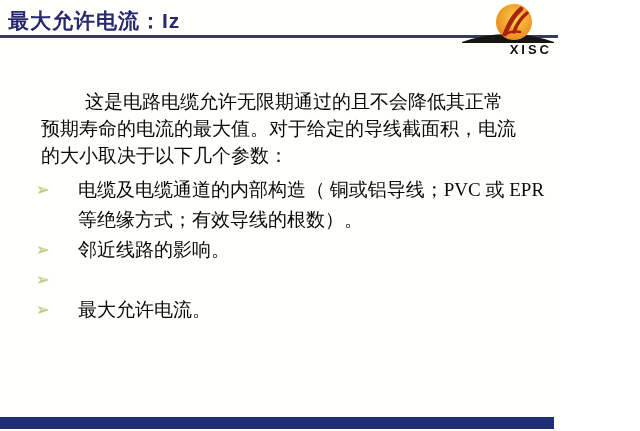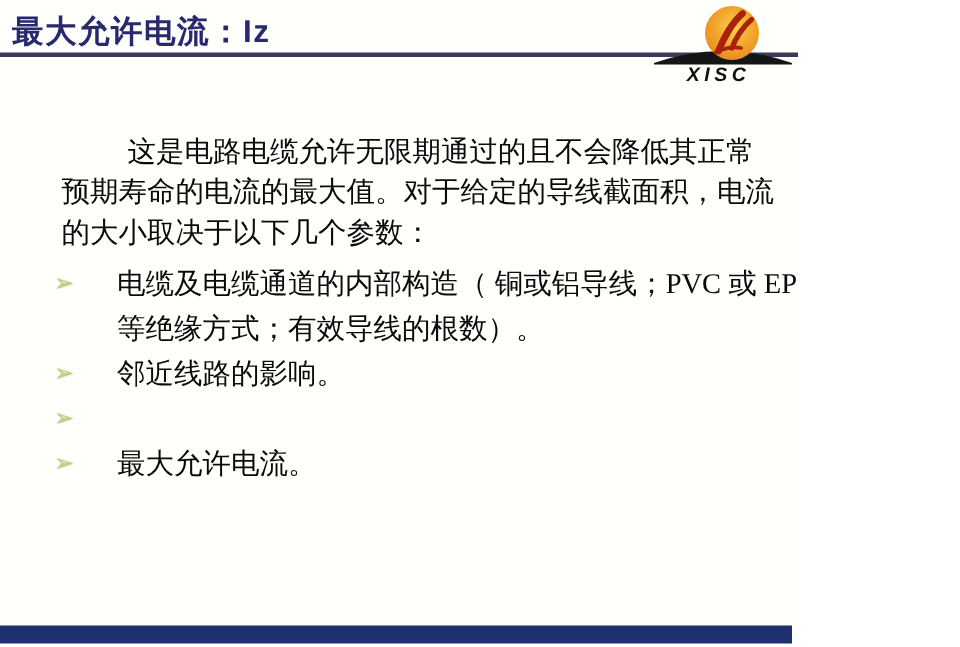--- a/index.html
+++ b/index.html
@@ -2,38 +2,39 @@
 <html><head>
 <meta charset="utf-8">
 <style>
   html,body{margin:0;padding:0;}
   .slide{
     position:relative;
     width:532px;height:431px;
     background:#FFFFFC;
     overflow:hidden;
     font-family:"Liberation Sans",sans-serif;
+    padding-left:26px;
   }
   
   .title{
     position:absolute;top:7px;left:8px;
     font-size:21px;font-weight:bold;color:#29296E;
     letter-spacing:1px;white-space:nowrap;
   }
   .rule{
     position:absolute;top:35px;left:0;width:640px;height:3px;
     background:#3A3A5C;
   }
   
   .logo{position:absolute;top:2px;right:0;width:100px;height:58px;}
   .logo svg{position:absolute;top:0;left:0;}
   .logo-text{
     position:absolute;top:40px;left:0;width:94px;
-    text-align:center;font-size:13px;font-weight:bold;color:#111;
-    letter-spacing:3px;font-family:"Liberation Sans",sans-serif;font-style:italic;
+    text-align:right;font-size:13px;font-weight:bold;color:#111;
+    letter-spacing:3px;font-family:"Liberation Sans",sans-serif;
   }
   
   .content{position:absolute;top:88px;left:0;width:640px;}
   .para{
     margin:0 0 6px 41px;width:478px;
     font-family:"Liberation Serif",serif;
     font-size:19px;line-height:27px;color:#0A0A0A;
     text-indent:44px;
     word-break:break-all;
   }

